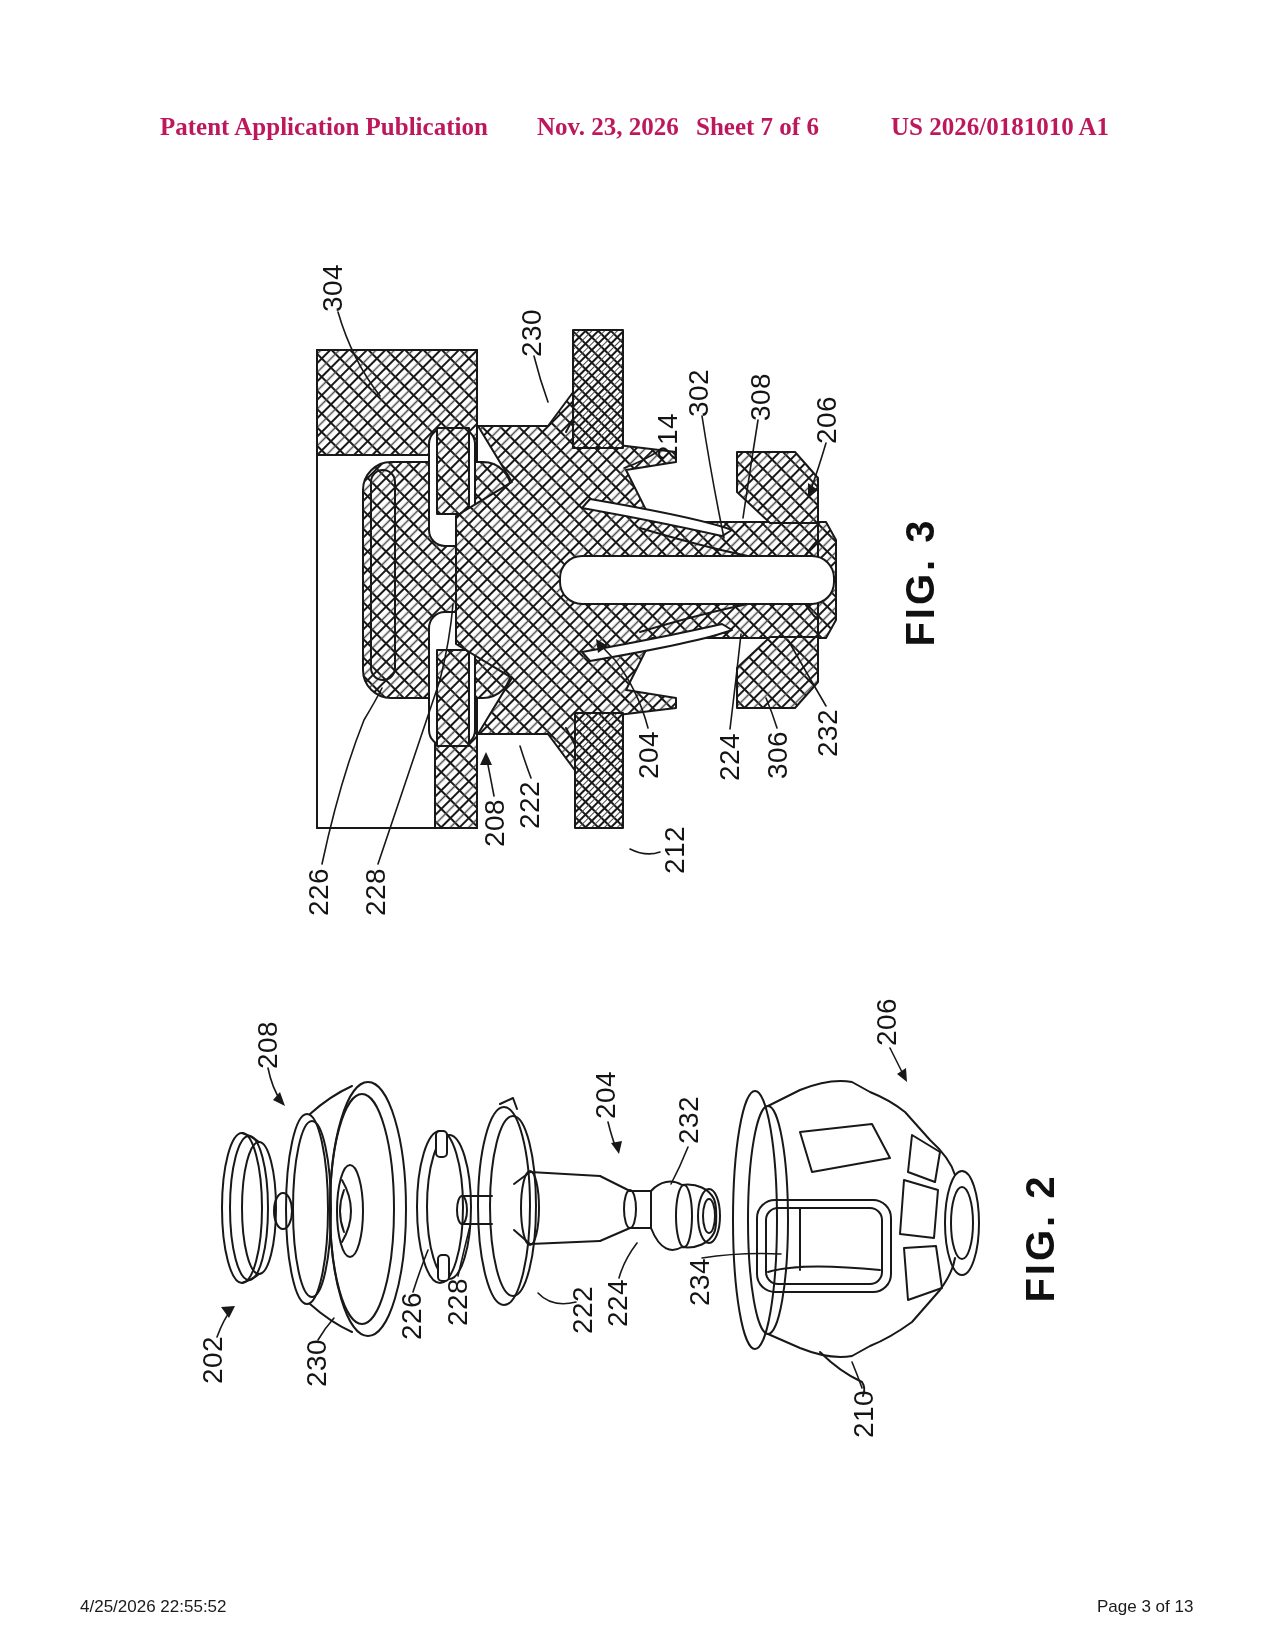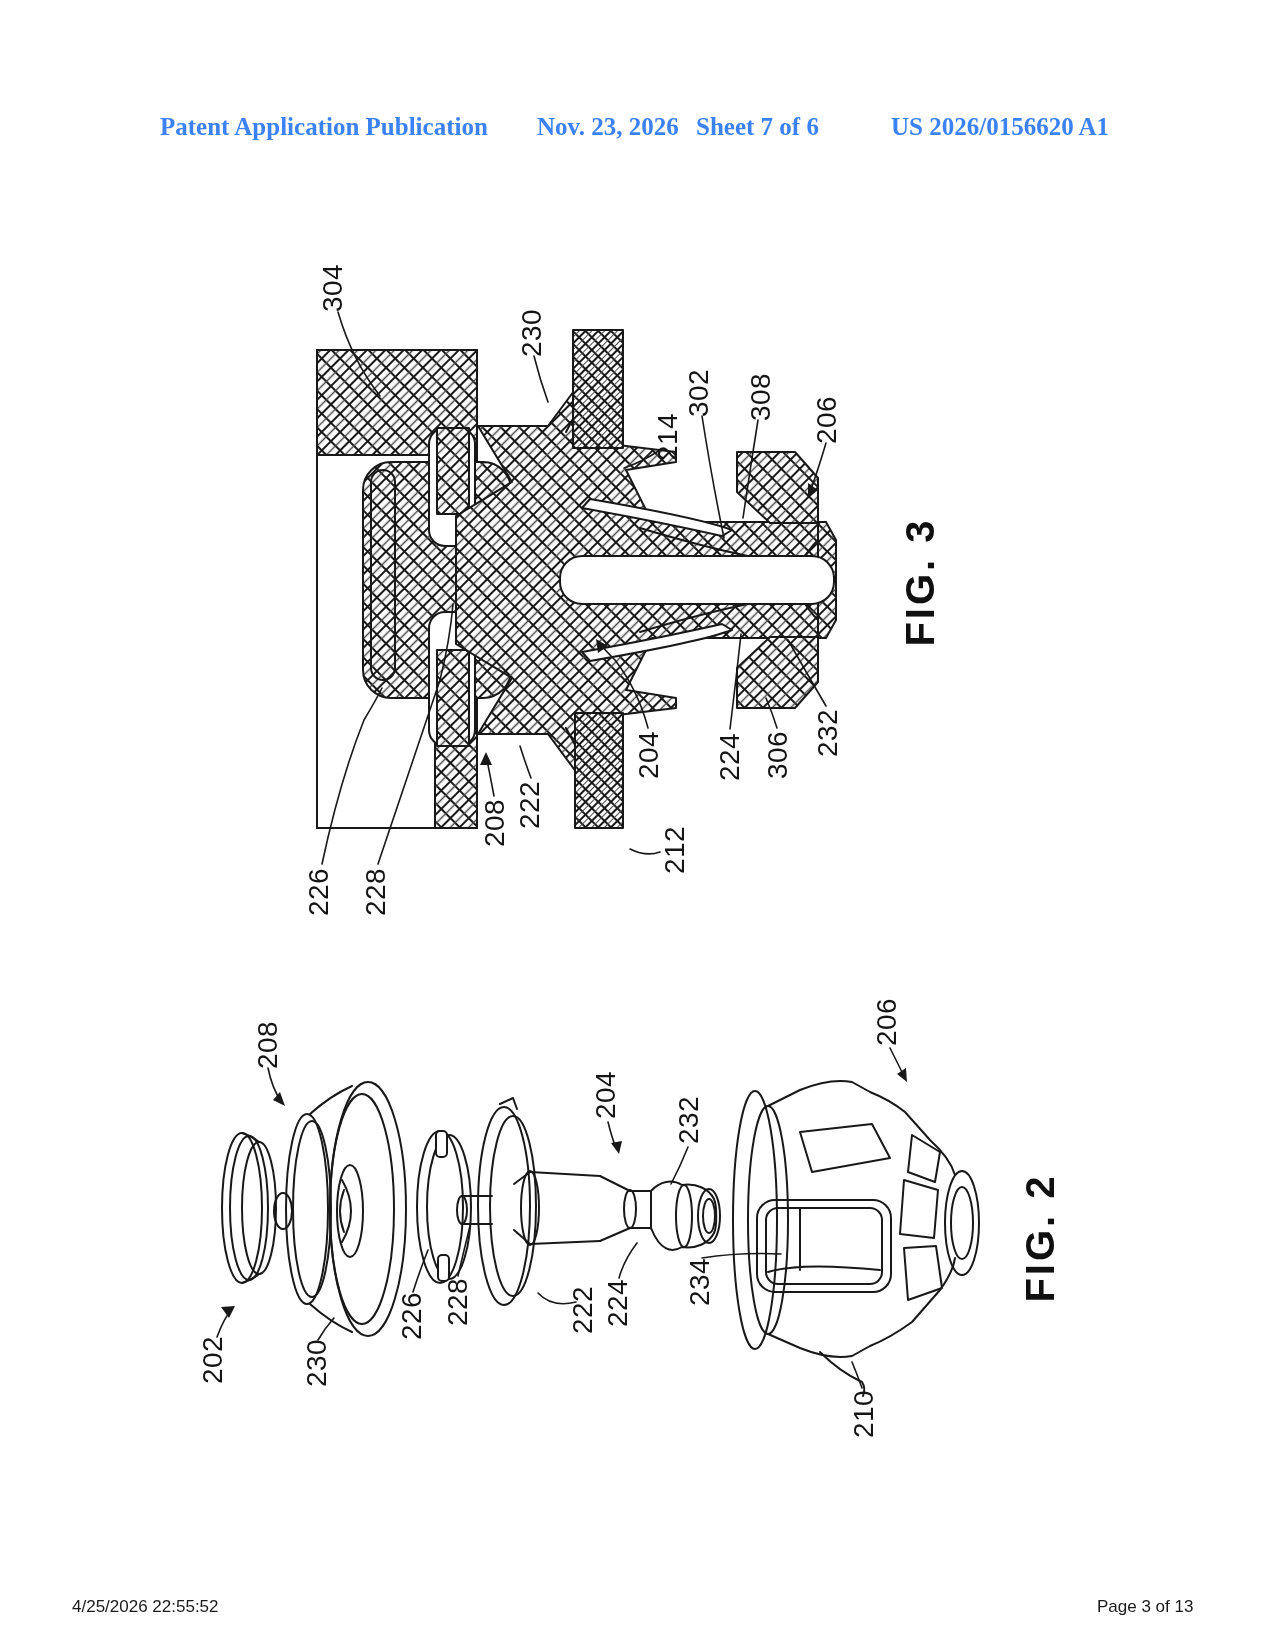--- a/index.html
+++ b/index.html
@@ -1,19 +1,19 @@
 <!DOCTYPE html>
 <html><head>
 <meta charset="utf-8">
 <style>
   html,body{margin:0;padding:0;background:#ffffff;}
   #page{position:relative;width:1277px;height:1650px;background:#ffffff;overflow:hidden;
         font-family:"Liberation Sans",sans-serif;}
   #art{position:absolute;left:0;top:0;width:1277px;height:1650px;}
-  .hdr{position:absolute;top:112px;font:700 25px/1.2 "Liberation Serif",serif;color:#3b82f6;white-space:nowrap;}
+  .hdr{position:absolute;top:112px;font:700 25px/1.2 "Liberation Serif",serif;color:#be185d;white-space:nowrap;}
   .ftr{position:absolute;top:1597px;font:17px/1.2 "Liberation Sans",sans-serif;color:#1a1a1a;white-space:nowrap;}
   .ref{position:absolute;transform:translate(-50%,-50%) rotate(-90deg);
        font:28px/1 "Liberation Sans",sans-serif;color:#141414;letter-spacing:.5px;white-space:nowrap;}
   .figcap{position:absolute;transform:translate(-50%,-50%) rotate(-90deg);
        font:700 40px/1 "Liberation Sans",sans-serif;color:#101010;letter-spacing:3px;white-space:nowrap;}
 </style>
 </head>
 <body>
 
 <div id="page">
@@ -187,21 +187,21 @@
         <path d="M 619,1154 L 611,1143 L 622,1141 Z"></path>
         <path d="M 907,1082 L 897,1074 L 906,1068 Z"></path>
       </g>
     </g>
   </svg>
 
   <div>
     <span class="hdr" style="left:160px">Patent Application Publication</span>
     <span class="hdr" style="left:537px">Nov. 23, 2026</span>
     <span class="hdr" style="left:696px">Sheet 7 of 6</span>
-    <span class="hdr" style="left:891px">US 2026/0156620 A1</span>
+    <span class="hdr" style="left:891px">US 2026/0181010 A1</span>
   </div>
 
   <div>
     <div class="ref" style="left:333px;top:288px">304</div>
     <div class="ref" style="left:532px;top:333px">230</div>
     <div class="ref" style="left:668px;top:437px">214</div>
     <div class="ref" style="left:699px;top:393px">302</div>
     <div class="ref" style="left:761px;top:397px">308</div>
     <div class="ref" style="left:827px;top:420px">206</div>
     <div class="ref" style="left:319px;top:892px">226</div>
@@ -226,17 +226,17 @@
     <div class="ref" style="left:618px;top:1303px">224</div>
     <div class="ref" style="left:606px;top:1095px">204</div>
     <div class="ref" style="left:689px;top:1120px">232</div>
     <div class="ref" style="left:700px;top:1282px">234</div>
     <div class="ref" style="left:887px;top:1022px">206</div>
     <div class="ref" style="left:864px;top:1414px">210</div>
     <div class="figcap" style="left:1040px;top:1238px">FIG. 2</div>
   </div>
 
   <div>
-    <span class="ftr" style="left:72px">4/25/2026 22:55:52</span>
+    <span class="ftr" style="left:80px">4/25/2026 22:55:52</span>
     <span class="ftr" style="left:1097px">Page 3 of 13</span>
   </div>
 
 </div>
 
 </body></html>

